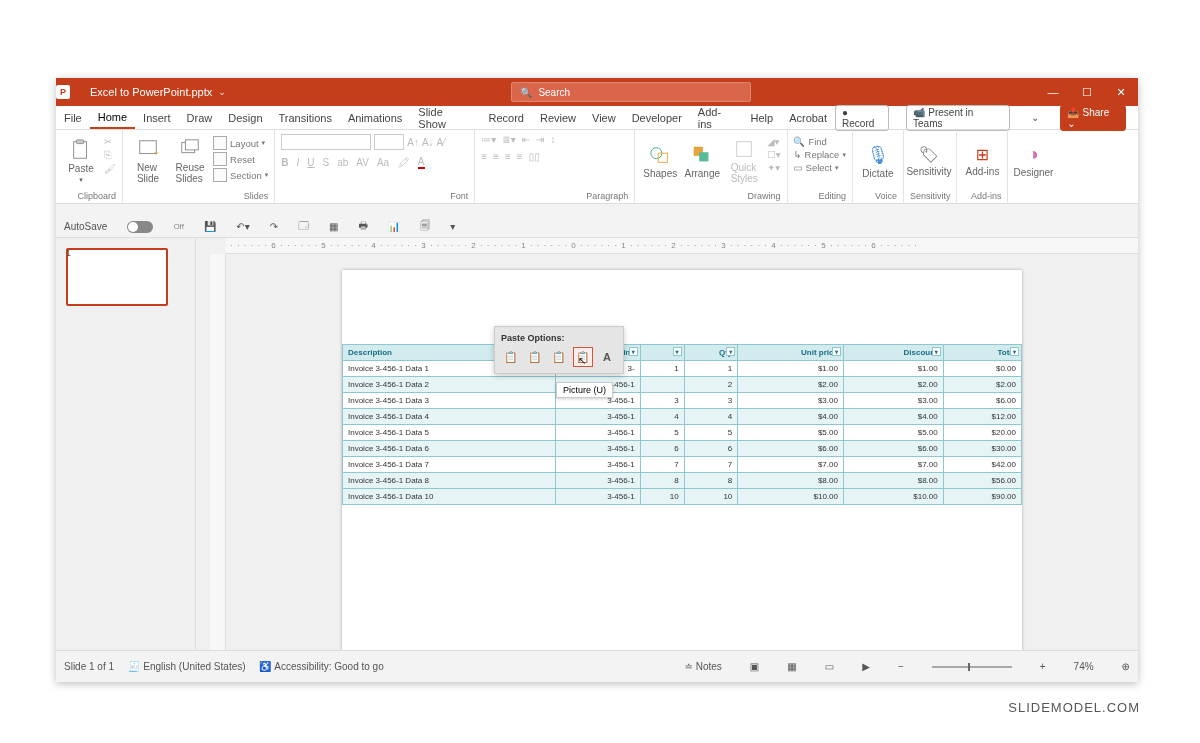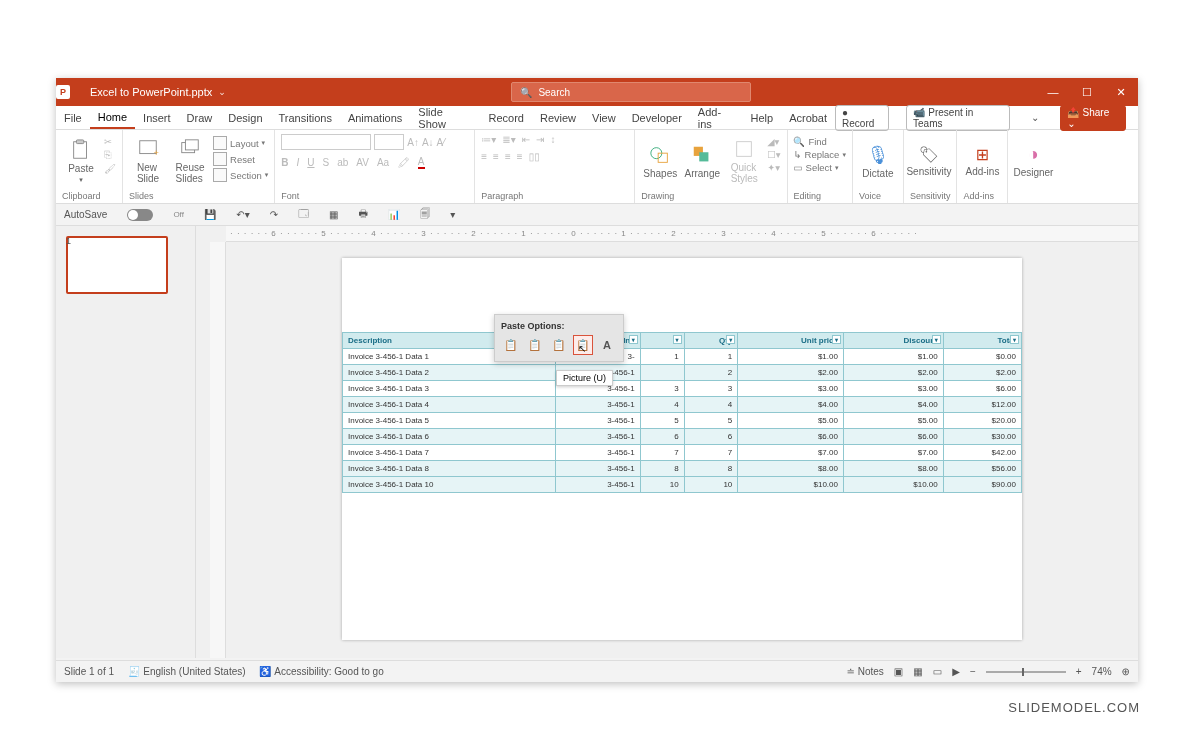--- a/index.html
+++ b/index.html
@@ -22,31 +22,31 @@
 .tabs .tab.active { color:#000; border-bottom: 2px solid #c43e1c; font-weight:400;}
 .tabs .right-tools { margin-left:auto; display:flex; align-items:center; gap:17px; padding-right:12px;justify-content:space-between;}
 .tabs .pill { border:1px solid #bbb; padding:1px 6px; border-radius:3px; font-size:10px; color:#444;}
 .tabs .share { background:#c43e1c; color:#fff; border-color:#c43e1c;}
 .tabs .caret { font-size:10px; color:#555; padding:0 4px; }
 
 
 .ribbon { height: 74px; background:#fff; border-bottom:1px solid #ddd; display:flex; font-size:10px; color:#555;}
 .group { border-right:1px solid #e3e3e3; padding: 4px 6px 2px 6px; display:flex; flex-direction:column; justify-content:space-between;}
 .group .controls { display:flex; align-items:flex-start; gap:4px; height:56px;}
-.group .label { text-align:left; font-size:9px; color:#777; }
+.group .label { text-align:right; font-size:9px; color:#777; }
 .bigbtn { display:flex; flex-direction:column; align-items:center; justify-content:center; width:38px; height:54px; color:#666; gap:2px;}
 .bigbtn .ico { width:22px; height:22px; }
 .smallstack { display:flex; flex-direction:column; gap:2px; font-size:9.5px; color:#777; padding-top:2px;}
 .smallstack div { display:flex; align-items:center; gap:3px;}
 .icon-box { width:14px; height:14px; border:1px solid #aaa; background:#fafafa;}
 .muted { color:#bbb;}
 .row { display:flex; gap:3px; align-items:center;}
 
 
-.qat { height: 22px; background:#f3f3f3; border-bottom:1px solid #ddd; display:flex; align-items:center; font-size:10px; color:#555; padding: 0 8px; gap:20px;}
+.qat { height: 22px; background:#f3f3f3; border-bottom:1px solid #ddd; display:flex; align-items:center; font-size:10px; color:#555; padding: 0 8px; gap:20px;margin-top:12px;}
 .toggle { width:26px; height:12px; border-radius:8px; background:#888; position:relative;}
 .toggle::after{content:"";position:absolute;left:1px;top:1px;width:10px;height:10px;background:#fff;border-radius:50%;}
 
 
 .workspace { position:relative; height: 432px; background:#f0f0f0; display:flex; }
 .thumbs { width: 140px; border-right:1px solid #ddd; padding:10px 10px 0 10px;}
 .thumbs .num { font-size: 9px; color:#555; float:left; margin-right:4px;}
 .thumb { width:102px; height:58px; border:2px solid #c43e1c; background:#fff; border-radius:2px;}
 .rulerspace { flex:1; position:relative; }
 .hruler { height:16px; margin-left:30px; background:#f7f7f7; border-bottom:1px solid #ddd; font-size:8px; color:#888; display:flex; align-items:center; overflow:hidden; padding-left:4px; letter-spacing:1px;}
@@ -67,22 +67,22 @@
 
 .paste-pop { position:absolute; left:152px; top:56px; width:130px; background:#e5e5e5; border:1px solid #ccc; box-shadow:0 2px 6px rgba(0,0,0,.2); padding:6px; font-size:9px;}
 .paste-pop .title { font-weight:600; color:#333; margin-bottom:4px;}
 .paste-pop .opts { display:flex; gap:4px;}
 .paste-pop .opt { width:20px; height:20px; border:1px solid transparent; display:flex; align-items:center; justify-content:center; font-size:11px; color:#b46a1f;}
 .paste-pop .opt.sel { border:1px solid #d9533b; background:#fdecea;}
 .paste-pop .cursor{ position:absolute; left:83px; top:28px; font-size:10px; color:#000;}
 .tooltip { position:absolute; left:214px; top:112px; background:#fff; border:1px solid #ccc; font-size:9px; padding:2px 6px; box-shadow:0 1px 3px rgba(0,0,0,.2);}
 
 
-.status { position:absolute; left:0; right:0; bottom:0; height:22px; background:#f3f3f3; border-top:1px solid #ddd; display:flex; align-items:center; font-size:10px; color:#555; padding:0 8px; gap:14px;}
-.status .right { margin-left:auto; display:flex; align-items:center; gap:10px;}
+.status { position:absolute; left:0; right:0; bottom:0; height:32px; background:#f3f3f3; border-top:1px solid #ddd; display:flex; align-items:center; font-size:10px; color:#555; padding:0 8px; gap:14px;}
+.status .right { margin-left:auto; display:flex; align-items:center; gap:28px;}
 .zoom-track{width:80px;height:2px;background:#aaa;position:relative;}
 .zoom-track::after{content:"";position:absolute;left:45%;top:-3px;width:2px;height:8px;background:#666;}
 
 .watermark { position:absolute; right: 60px; bottom: 28px; color:#555; font-size: 13px; letter-spacing: 1px; font-family: Arial, sans-serif; margin-top: 24px;}
 
 svg { display:block; }
 </style>
 </head>
 <body>
 

